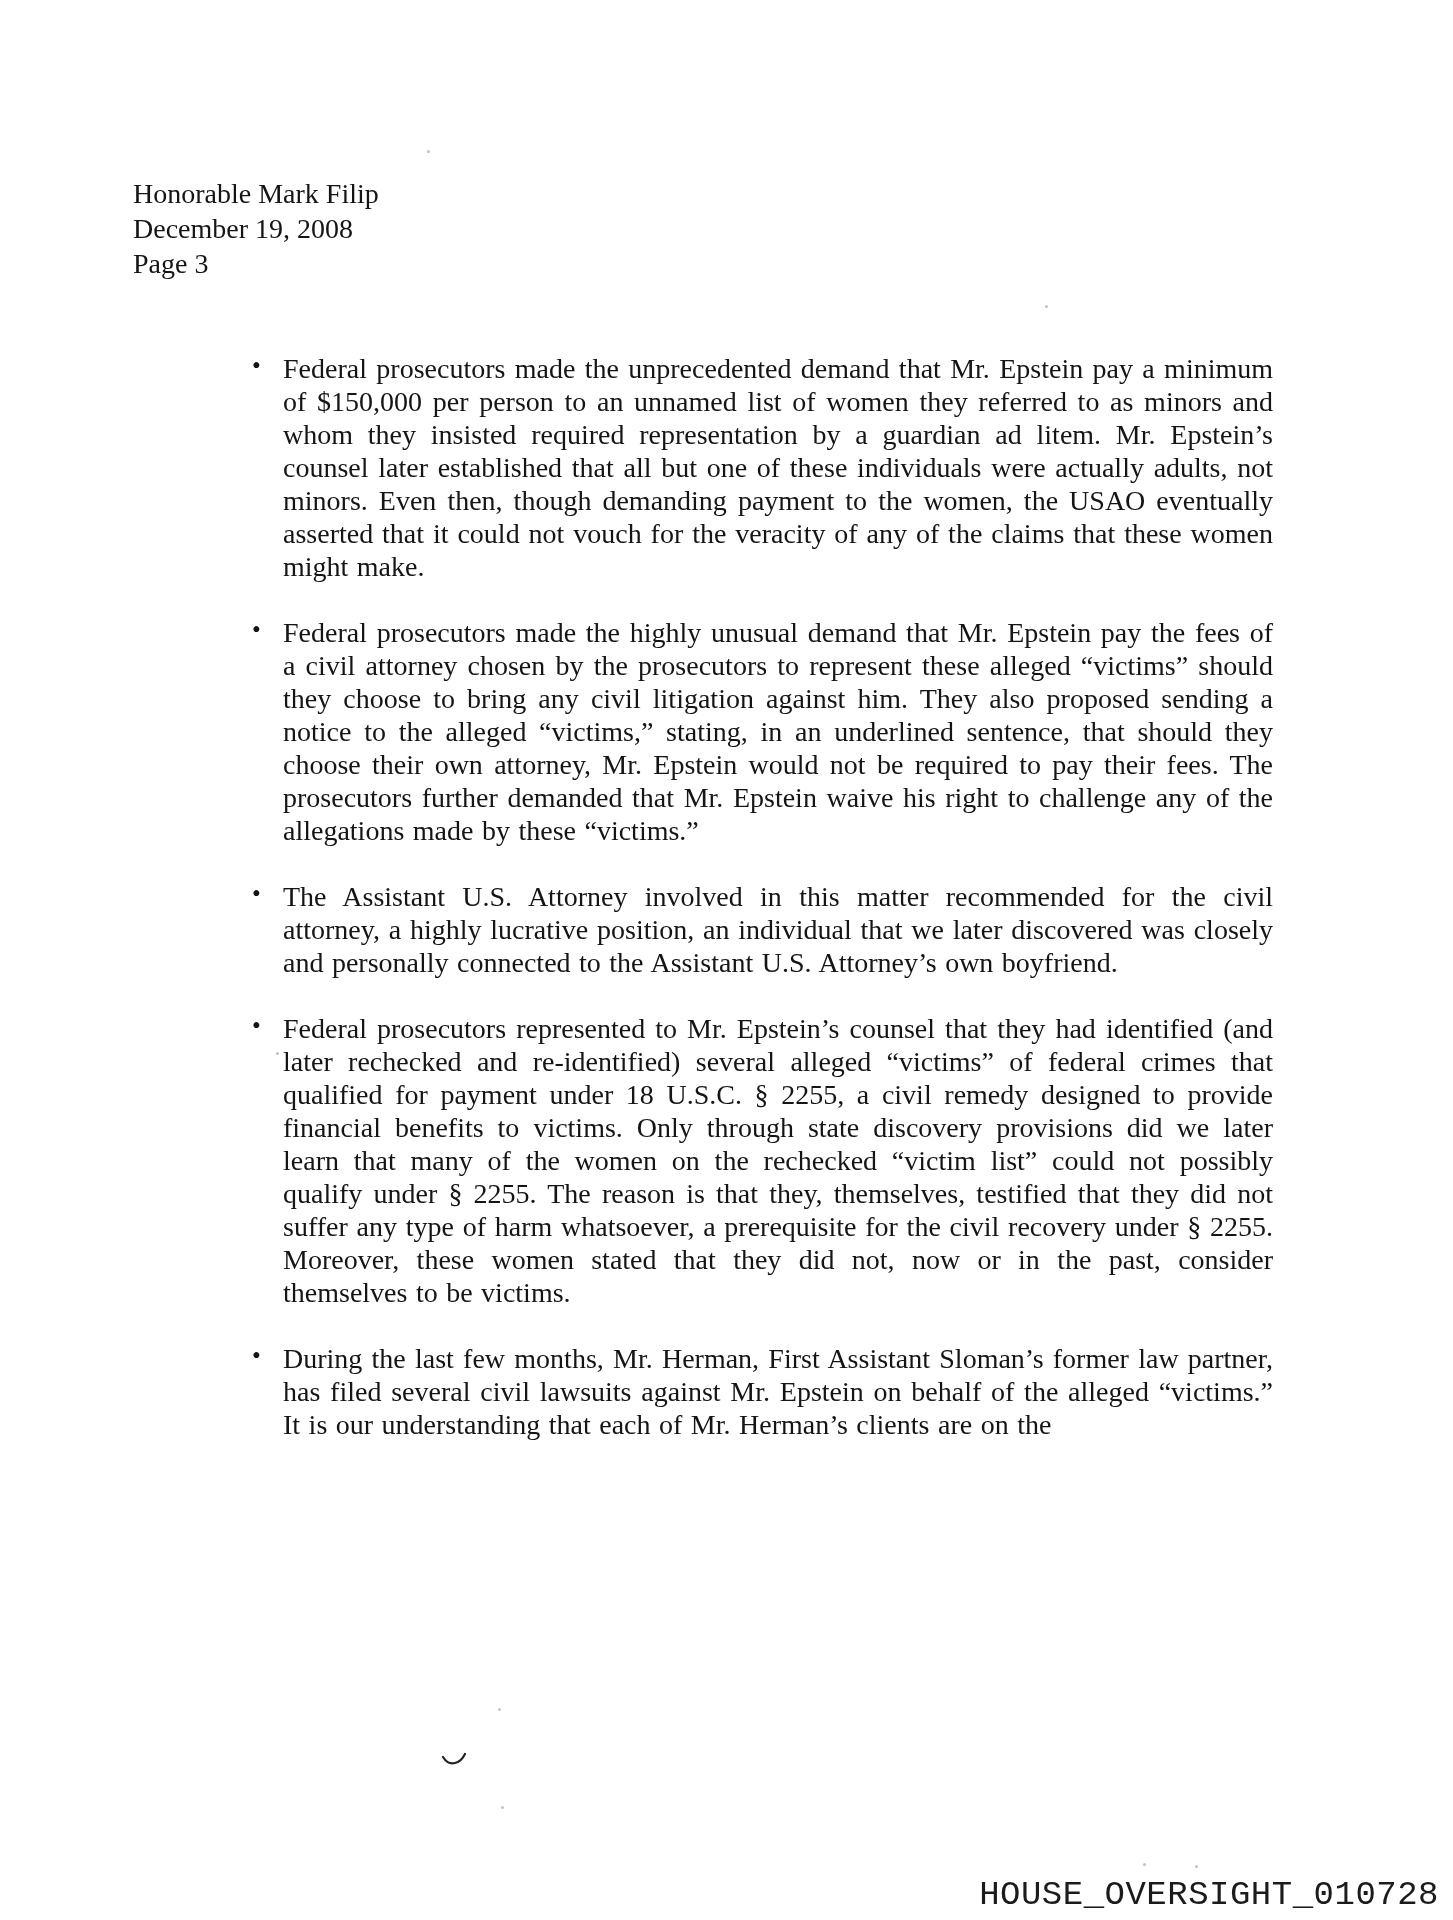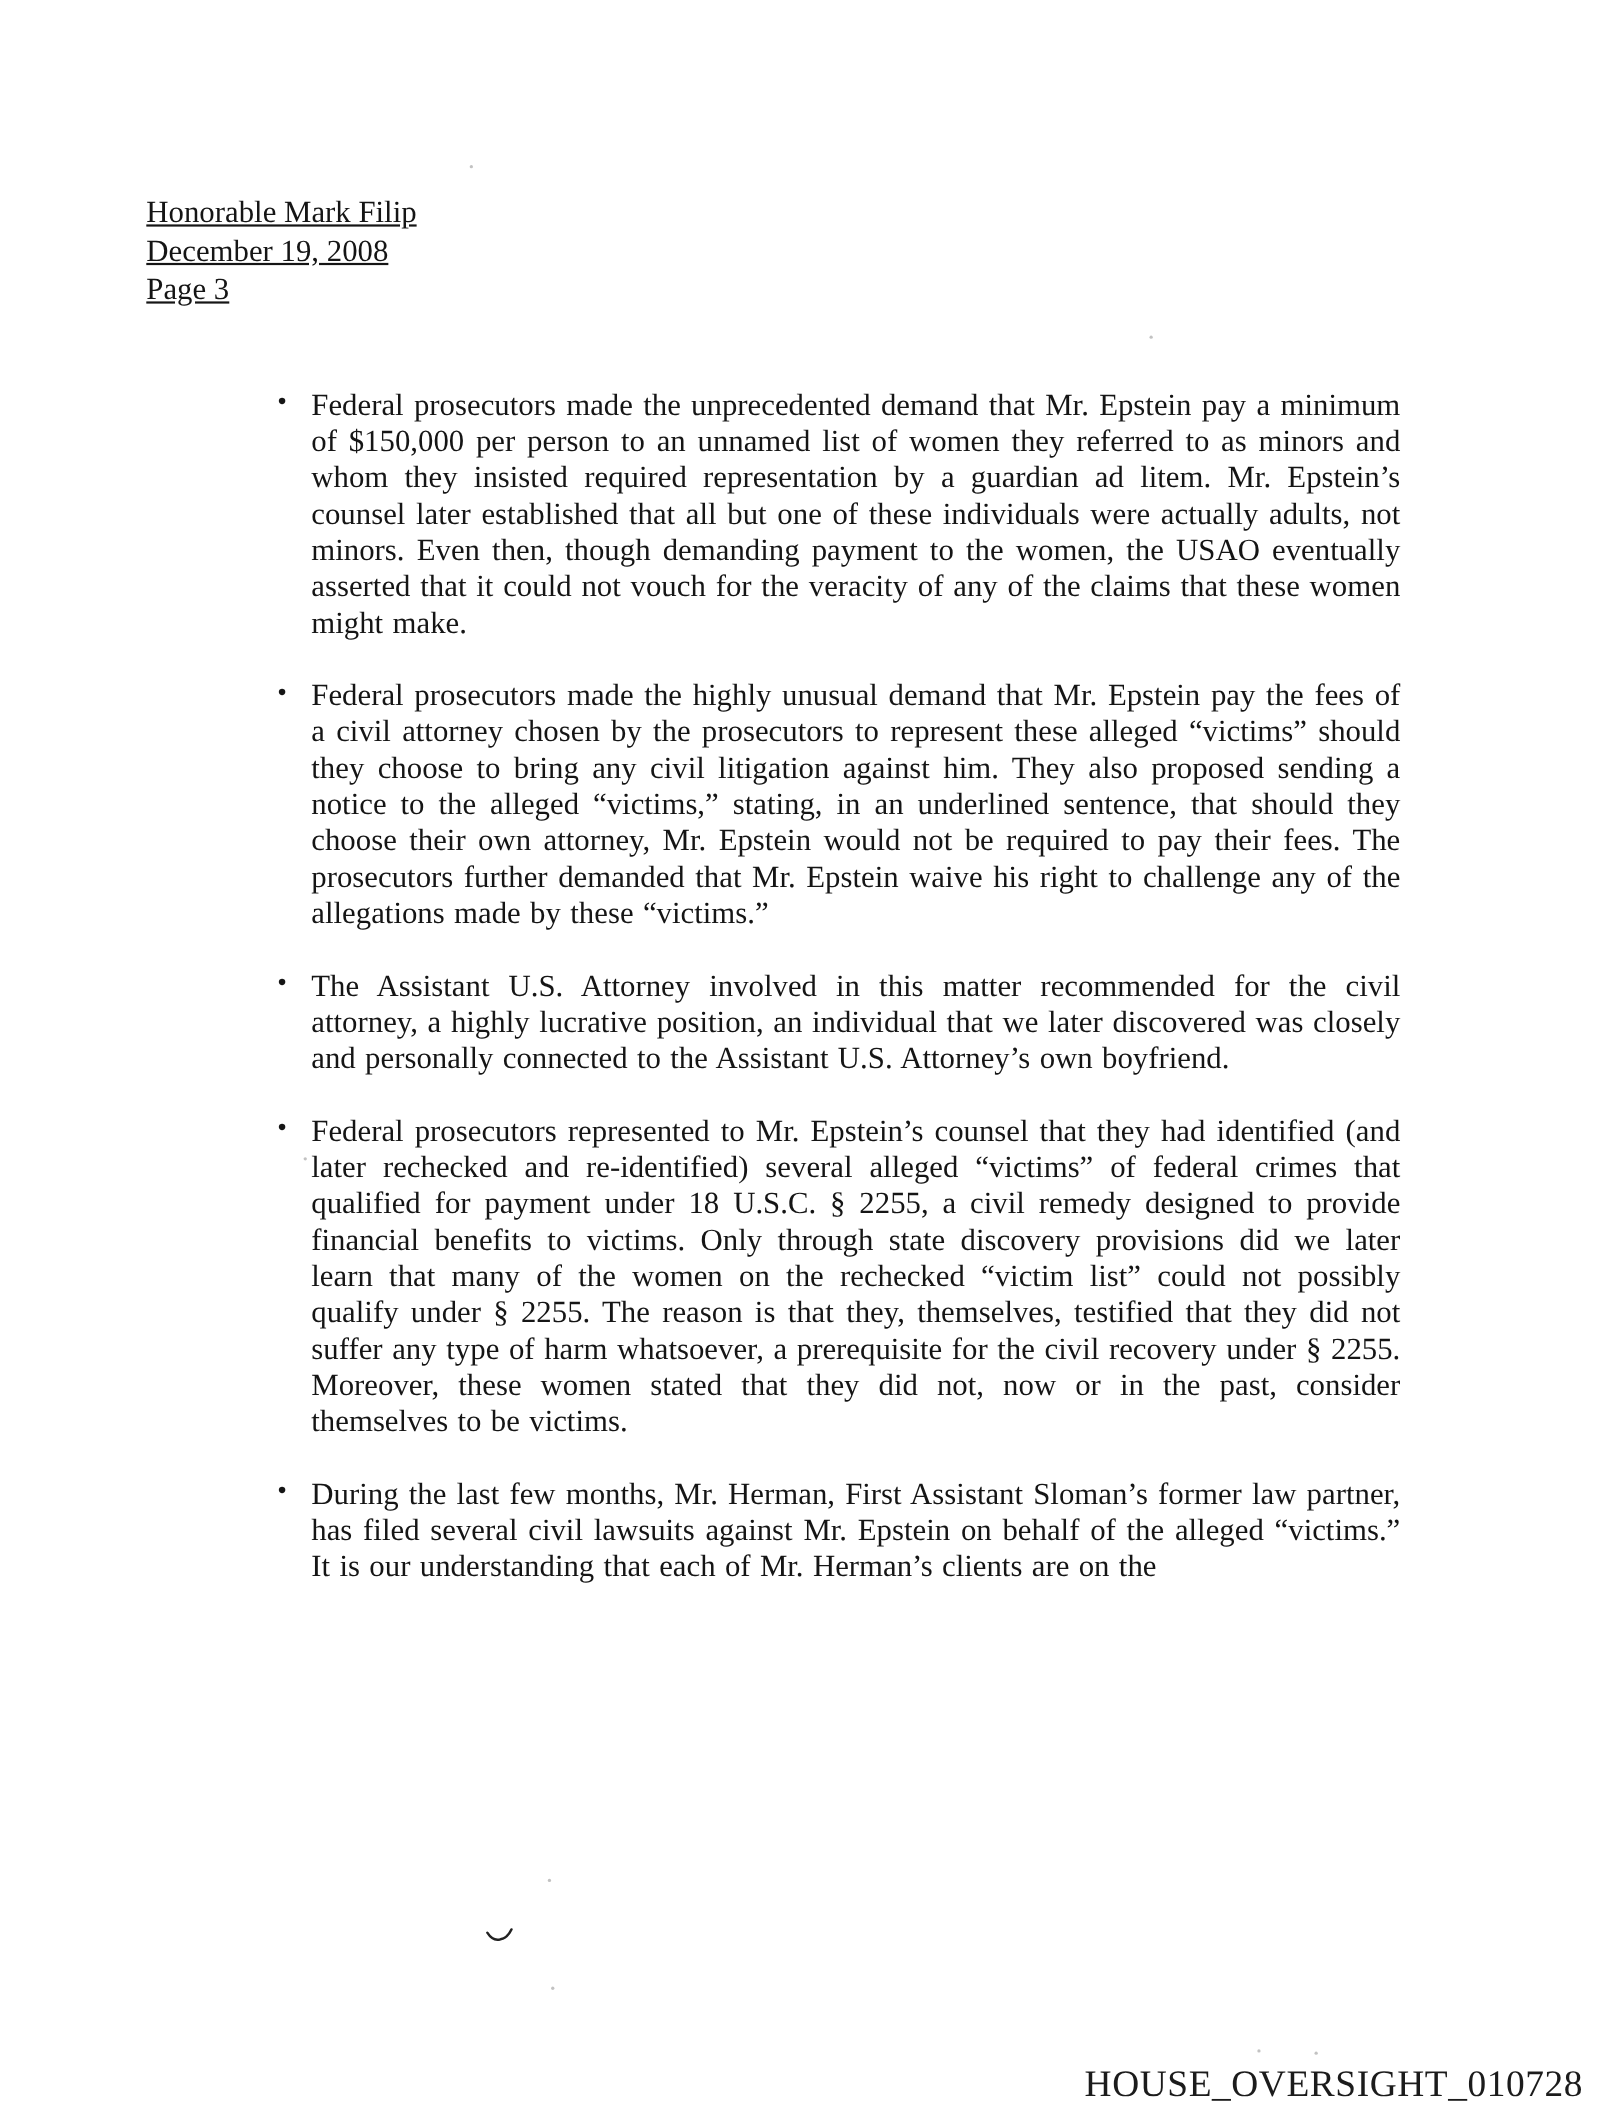--- a/index.html
+++ b/index.html
@@ -16,21 +16,20 @@
     font-family: "Liberation Serif", serif;
     color: #151515;
   }
   .addr {
     position: absolute;
     left: 133px;
     top: 176px;
     font-size: 28px;
     line-height: 35px;
     white-space: nowrap;
-    text-decoration: underline;
   }
   .bullets {
     position: absolute;
     left: 283px;
     top: 352px;
     width: 990px;
     margin: 0;
     padding: 0;
     list-style: none;
   }
@@ -46,21 +45,21 @@
     position: absolute;
     left: -31px;
     top: -3px;
     font-size: 25px;
     text-align: left;
   }
   .stamp {
     position: absolute;
     top: 1876px;
     right: 14px;
-    font-family: Liberation Serif, serif;
+    font-family: Liberation Mono, monospace;
     font-size: 34px;
     letter-spacing: 0.5px;
     color: #1b1b1b;
     white-space: nowrap;
   }
   .squiggle {
     position: absolute;
     left: 441px;
     top: 1750px;
   }

